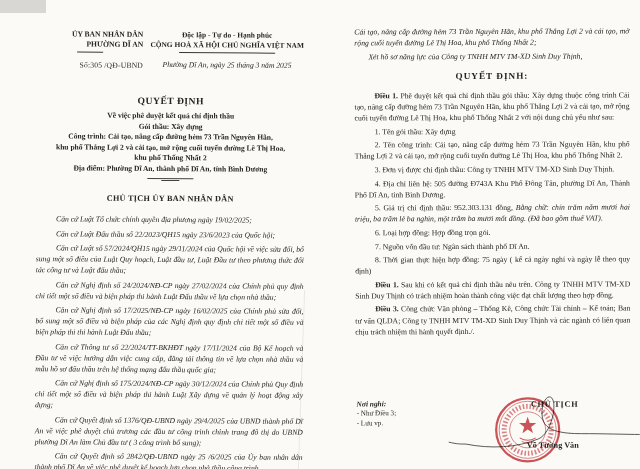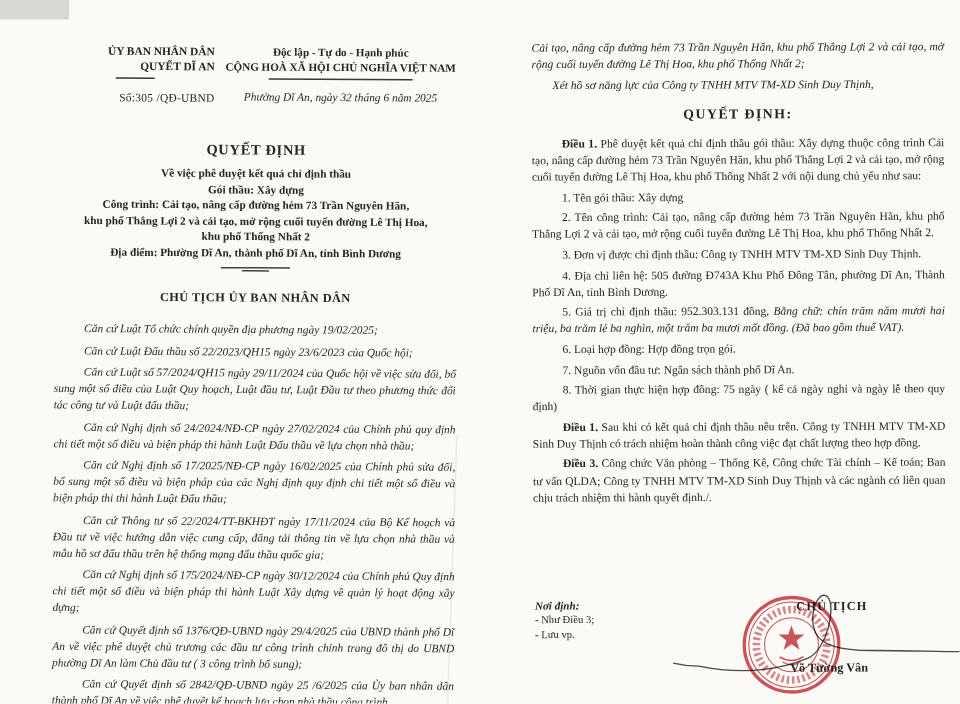--- a/index.html
+++ b/index.html
@@ -70,29 +70,29 @@
 
 <div class="canvas">
   <div class="artifact-tl"></div>
   <div class="page-edge"></div>
 
   <div class="page" id="page1">
     <div class="p1-inner">
       <div class="hdr">
         <div class="hdr-left">
           <div>ỦY BAN NHÂN DÂN</div>
-          <div>QUYẾT DĨ AN</div>
+          <div>PHƯỜNG DĨ AN</div>
           <div class="rule rule-sm"></div>
           <div class="doc-no">Số:305 /QĐ-UBND</div>
         </div>
         <div class="hdr-right">
           <div>Độc lập - Tự do - Hạnh phúc</div>
           <div>CỘNG HOÀ XÃ HỘI CHỦ NGHĨA VIỆT NAM</div>
           <div class="rule rule-md"></div>
-          <div class="date-line">Phường Dĩ An, ngày 32 tháng 6 năm 2025</div>
+          <div class="date-line">Phường Dĩ An, ngày 25 tháng 3 năm 2025</div>
         </div>
       </div>
 
       <div class="title">QUYẾT ĐỊNH</div>
       <div class="subt">
         <div>Về việc phê duyệt kết quả chỉ định thầu</div>
         <div>Gói thầu: Xây dựng</div>
         <div>Công trình: Cải tạo, nâng cấp đường hẻm 73 Trần Nguyên Hãn,</div>
         <div>khu phố Thắng Lợi 2 và cải tạo, mở rộng cuối tuyến đường Lê Thị Hoa,</div>
         <div>khu phố Thống Nhất 2</div>
@@ -135,21 +135,21 @@
         <p><span>5. Giá trị chỉ định thầu: 952.303.131 đồng, </span><span class="i">Bằng chữ: chín trăm năm mươi hai triệu, ba trăm lẻ ba nghìn, một trăm ba mươi mốt đồng. (Đã bao gồm thuế VAT).</span></p>
         <p>6. Loại hợp đồng: Hợp đồng trọn gói.</p>
         <p>7. Nguồn vốn đầu tư: Ngân sách thành phố Dĩ An.</p>
         <p>8. Thời gian thực hiện hợp đồng: 75 ngày ( kể cả ngày nghỉ và ngày lễ theo quy định)</p>
         <p><span class="b">Điều 1.</span> <span>Sau khi có kết quả chỉ định thầu nêu trên. Công ty TNHH MTV TM-XD Sinh Duy Thịnh có trách nhiệm hoàn thành công việc đạt chất lượng theo hợp đồng.</span></p>
         <p><span class="b">Điều 3.</span> <span>Công chức Văn phòng – Thống Kê, Công chức Tài chính – Kế toán; Ban tư vấn QLDA; Công ty TNHH MTV TM-XD Sinh Duy Thịnh và các ngành có liên quan chịu trách nhiệm thi hành quyết định./.</span></p>
       </div>
     </div>
 
     <div class="recipients">
-      <div class="lbl">Nơi định:</div>
+      <div class="lbl">Nơi nghỉ:</div>
       <div>- Như Điều 3;</div>
       <div>- Lưu vp.</div>
     </div>
 
     <div class="chu-tich">CHỦ TỊCH</div>
 
     <svg class="signature" width="220" height="88" viewBox="0 0 220 88">
       <path d="M 28 64 C 36 66, 40 66, 45 66 C 70 71, 96 70, 118 61 C 131 55, 137 26, 131 20 C 125 15, 118 32, 123 44 C 127 53, 141 56, 161 56 C 182 56, 206 57, 219 57" fill="none" stroke="var(--signature-ink, #3f3e3c)" stroke-width="0.9" opacity="0.95"></path>
     </svg>
 

